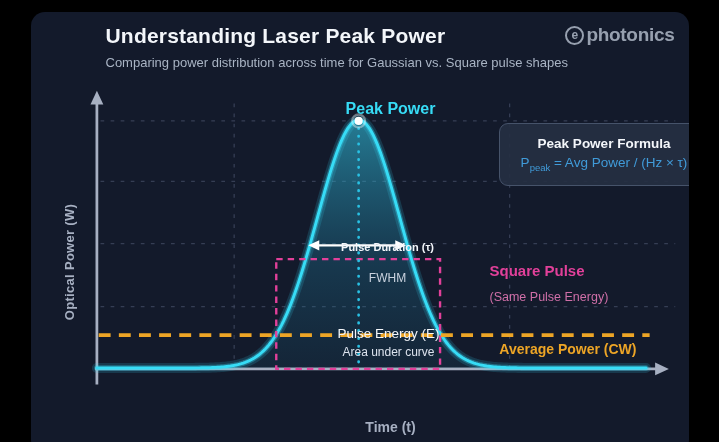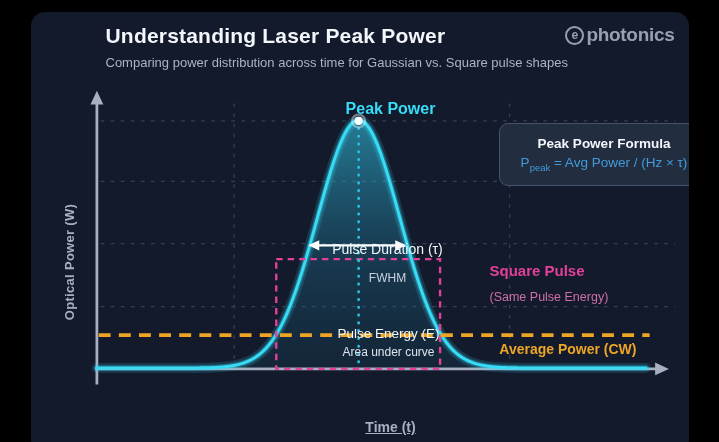--- a/index.html
+++ b/index.html
@@ -16,25 +16,25 @@
   .title{left:75px;top:12px;font-size:21px;font-weight:800;color:var(--text);letter-spacing:.2px;}
   .subtitle{left:75px;top:43px;font-size:13px;color:var(--muted);}
   .logo{right:14px;top:12px;display:flex;align-items:center;gap:2px;color:var(--logo);}
   .logo-e{width:15px;height:15px;border:2.5px solid var(--logo);border-radius:50%;
     display:flex;align-items:center;justify-content:center;font-size:12px;font-weight:800;line-height:1;}
   .logo-text{font-size:19px;font-weight:800;letter-spacing:-.3px;}
 
   
   .ylab{left:38px;top:250px;transform:translate(-50%,-50%) rotate(-90deg);
     font-size:13px;font-weight:700;color:var(--axis);letter-spacing:.3px;}
-  .xlab{left:360px;top:407px;font-size:14px;font-weight:700;color:var(--axis);text-decoration:underline;}
+  .xlab{left:360px;top:407px;font-size:14px;font-weight:700;color:var(--axis);}
 
   
   .peak-label{left:360px;top:88px;font-size:16px;font-weight:800;color:var(--cyan);}
-  .pulse-dur{left:357px;top:229px;font-size:14px;font-weight:400;color:var(--text);}
+  .pulse-dur{left:357px;top:229px;font-size:11px;font-weight:700;color:var(--text);}
   .fwhm{left:357px;top:259px;font-size:12px;color:#c9d2de;}
   .sq-label{left:459px;top:250px;font-size:15px;font-weight:800;color:var(--pink);}
   .sq-sub{left:459px;top:278px;font-size:12.5px;color:#cf6fa8;}
   .energy-label{left:358px;top:314px;font-size:13.5px;font-weight:400;color:var(--text);}
   .energy-sub{left:358px;top:333px;font-size:12px;color:#dce3ee;}
   .avg-label{right:52px;top:329px;font-size:14px;font-weight:800;color:var(--orange);}
 
   
   .formula-box{left:468px;top:111px;width:209px;height:61px;
     background:rgba(37,47,66,.92);border:1.5px solid #46536a;border-radius:9px;

